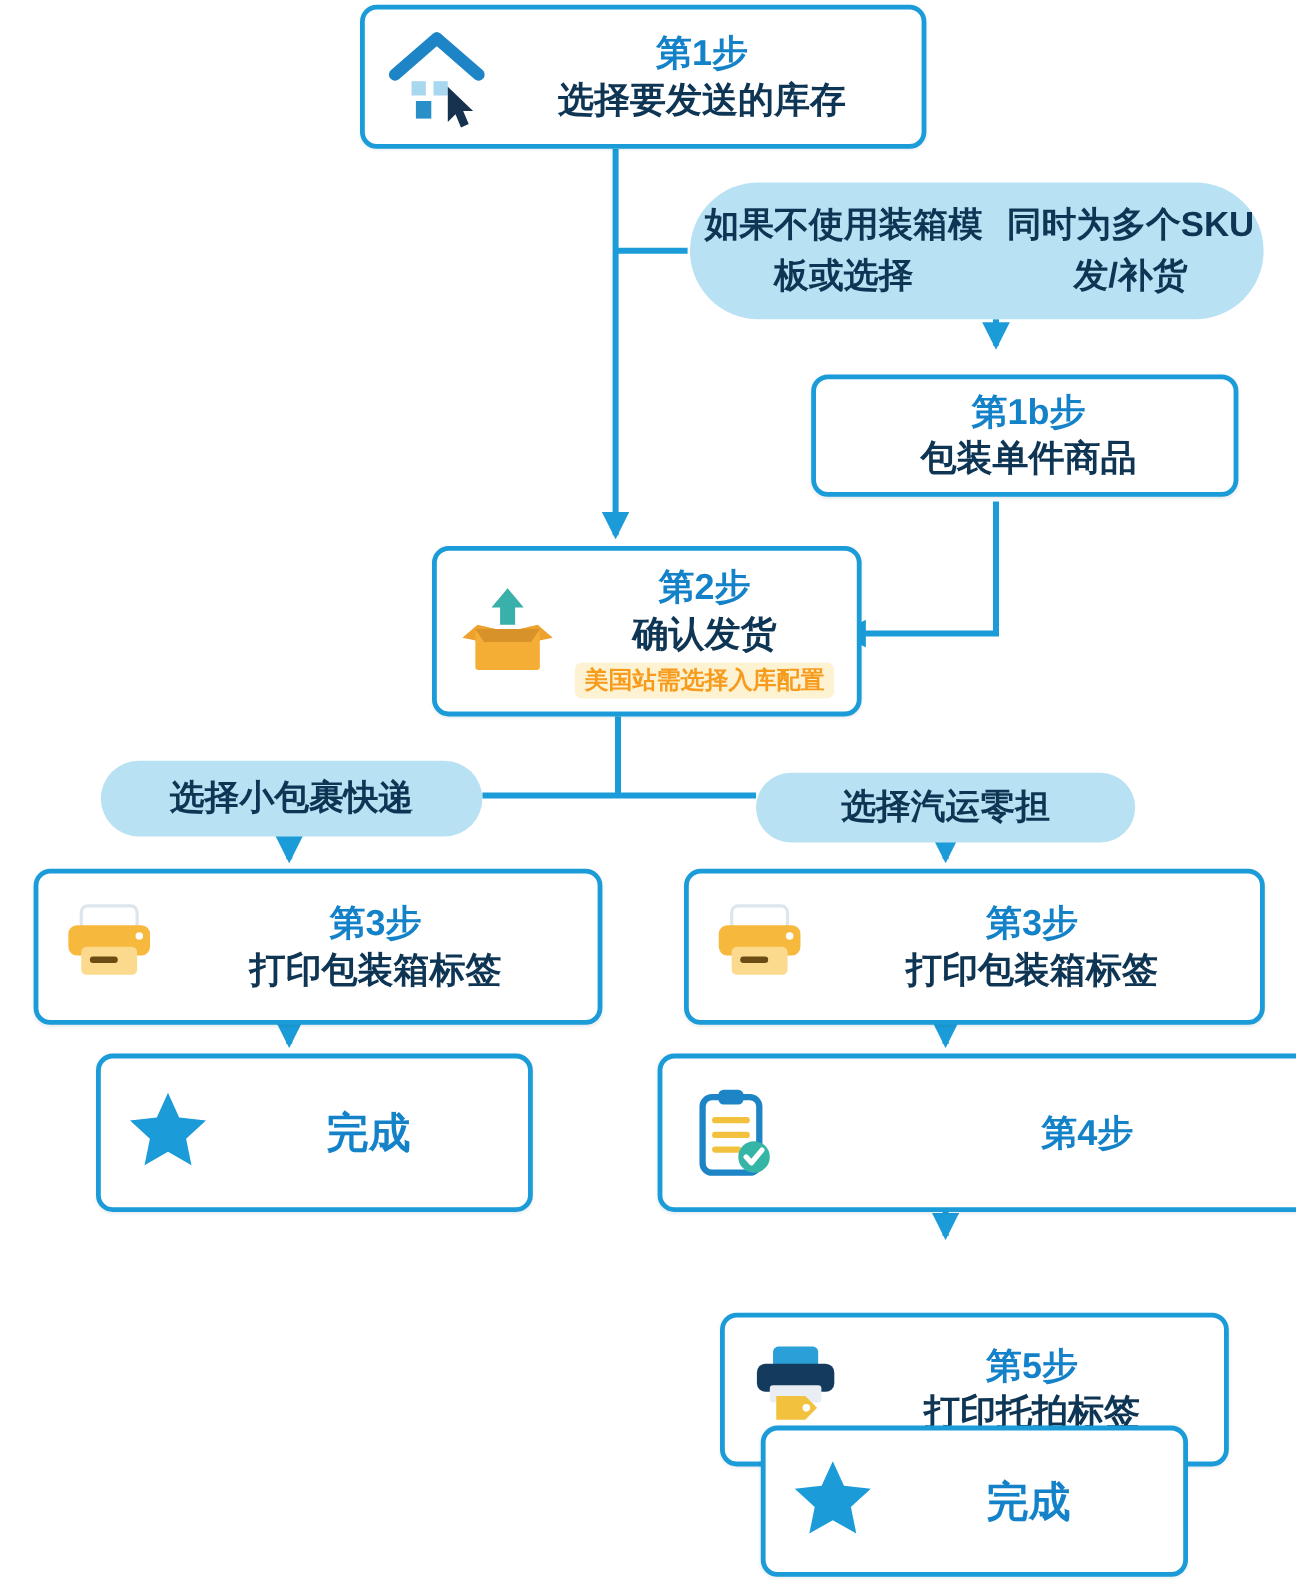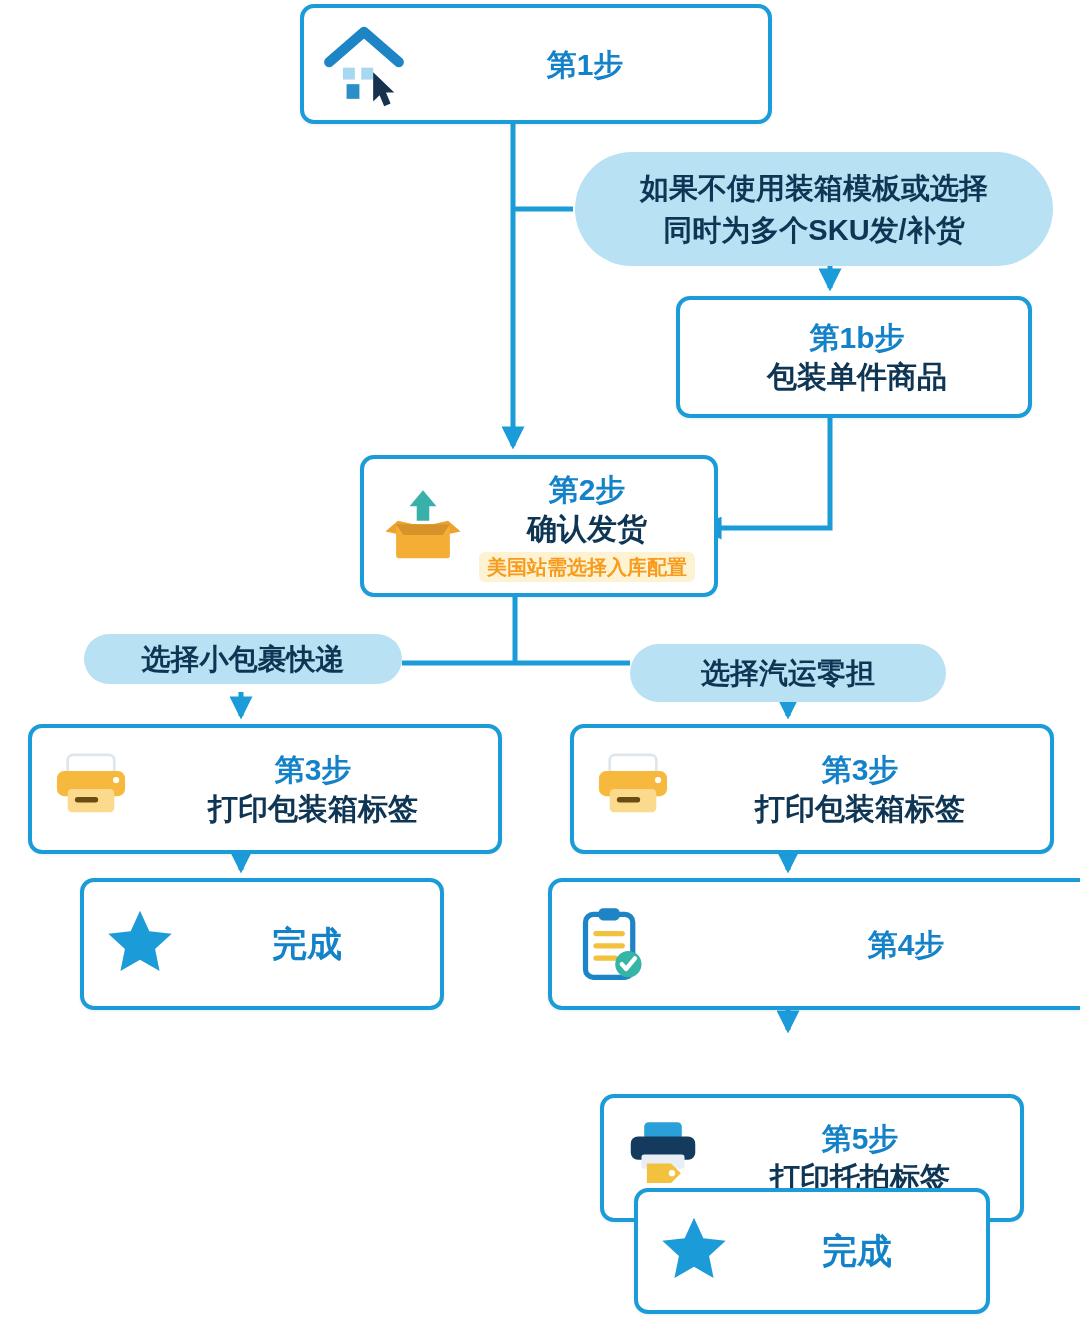--- a/index.html
+++ b/index.html
@@ -17,21 +17,21 @@
   }
   .icon{flex:0 0 auto;display:flex;align-items:center;justify-content:center;margin-right:4px;}
   .txt{flex:1 1 auto;text-align:center;padding:0 6px;}
   .lbl{color:#1482c8;font-weight:700;font-size:30px;line-height:1.3;}
   .ttl{color:#0e3554;font-weight:700;font-size:30px;line-height:1.3;}
   .note{
     display:inline-block;margin-top:4px;color:#f79b1d;background:#fdf3d2;
     font-weight:700;font-size:20px;line-height:1.2;padding:3px 8px;border-radius:6px;
   }
   .pill{
-    position:absolute;background:#b8e1f3;border-radius:60px;display:flex;flex-direction:column;
+    position:absolute;background:#b8e1f3;border-radius:60px;display:flex;flex-direction:row;
     align-items:center;justify-content:center;text-align:center;color:#0e3554;font-weight:700;
     box-sizing:border-box;font-size:29px;line-height:1.45;
   }
   .done-lbl{color:#1482c8;font-weight:700;font-size:35px;}
 </style>
 </head>
 <body>
 
 <div class="canvas">
 
@@ -60,29 +60,30 @@
       <svg width="88" height="88" viewBox="0 0 96 96">
         <path d="M10 46 L48 13 L86 46" fill="none" stroke="#1d84c5" stroke-width="11" stroke-linecap="round" stroke-linejoin="round"></path>
         <rect x="25" y="52" width="13" height="13" fill="#a8d8ef"></rect>
         <rect x="45" y="52" width="13" height="13" fill="#a8d8ef"></rect>
         <rect x="29" y="70" width="14" height="16" fill="#2a8fc9"></rect>
         <path d="M58 57 L58 89 L65 82 L70 94 L77 91 L72 79 L81 79 Z" fill="#16324f"></path>
       </svg>
     </div>
     <div class="txt">
       <div class="lbl">第1步</div>
+      <div class="ttl">选择要发送的库存</div>
     </div>
   </div>
 
   <div class="pill" style="left:575px;top:152px;width:478px;height:114px;">
     <div>如果不使用装箱模板或选择</div>
     <div>同时为多个SKU发/补货</div>
   </div>
 
-  <div class="node" style="left:652px;top:296px;width:356px;height:122px;">
+  <div class="node" style="left:652px;top:312px;width:356px;height:102px;">
     <div class="txt">
       <div class="lbl">第1b步</div>
       <div class="ttl">包装单件商品</div>
     </div>
   </div>
 
   <div class="node" style="left:336px;top:455px;width:358px;height:142px;">
     <div class="icon">
       <svg width="86" height="86" viewBox="0 0 96 96">
         <path d="M48 8 L63 26 H55 V42 H41 V26 H33 Z" fill="#3ab0aa"></path>
@@ -92,21 +93,21 @@
         <path d="M18 46 H78 L70 58 H26 Z" fill="#d8922a"></path>
       </svg>
     </div>
     <div class="txt">
       <div class="lbl">第2步</div>
       <div class="ttl">确认发货</div>
       <div class="note">美国站需选择入库配置</div>
     </div>
   </div>
 
-  <div class="pill" style="left:84px;top:634px;width:318px;height:50px;">
+  <div class="pill" style="left:84px;top:634px;width:318px;height:63px;">
     <div>选择小包裹快递</div>
   </div>
   <div class="pill" style="left:630px;top:634px;width:316px;height:58px;margin-top:10px;">
     <div>选择汽运零担</div>
   </div>
 
   <div class="node" style="left:4px;top:724px;width:474px;height:130px;">
     <div class="icon">
       <svg width="86" height="86" viewBox="0 0 96 96">
         <rect x="22" y="10" width="52" height="22" rx="6" fill="#ffffff" stroke="#dde6ec" stroke-width="3"></rect>

